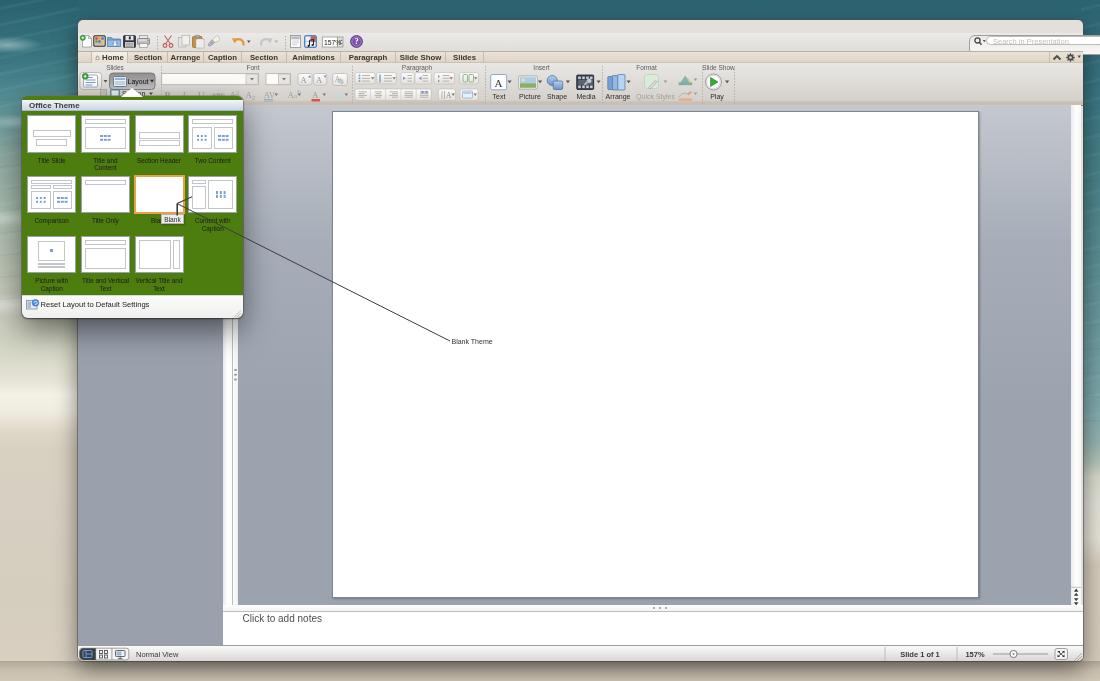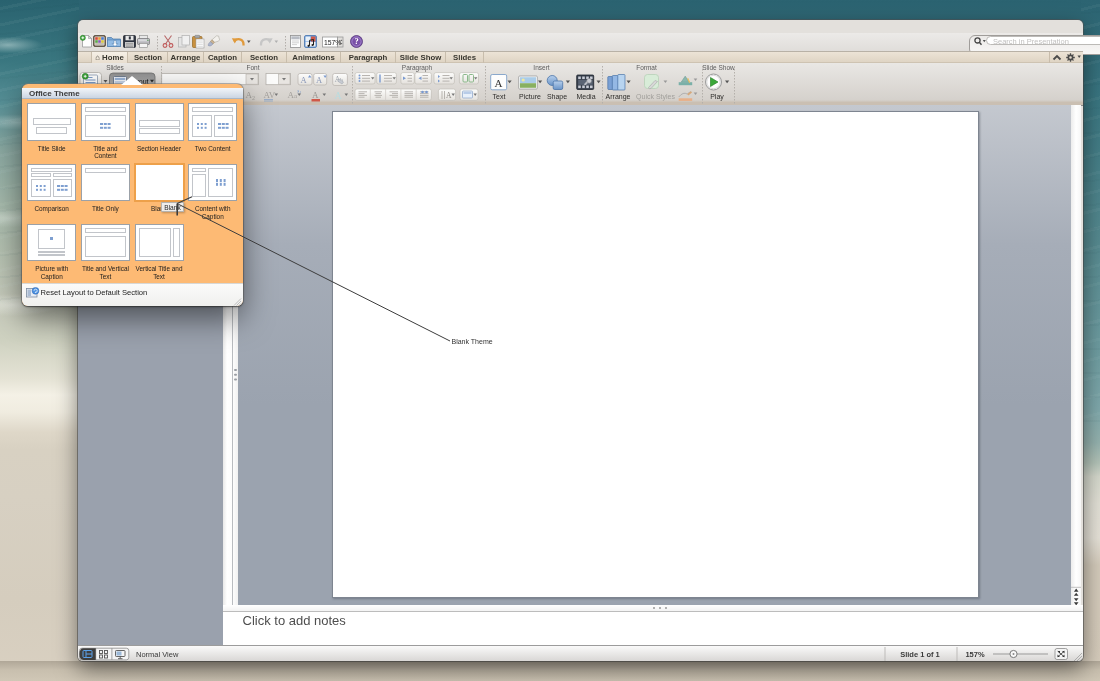--- a/index.html
+++ b/index.html
@@ -37,25 +37,25 @@
 #sidebar{left:0;top:0;width:144.5px;height:540px;background:#9aa1ad}
 #sbscroll{left:144.5px;top:0;width:9.5px;height:540px;background:linear-gradient(90deg,#e8e8e8,#fff 45%,#fdfdfd)}
 #sbdivline{left:154px;top:0;width:1px;height:540px;background:#b9bcc0}
 #splitter{left:155px;top:0;width:5px;height:540px;background:linear-gradient(90deg,#fdfdfd,#f1f1f1)}
 #slidearea{left:160px;top:0;width:832.5px;height:499.5px;background:linear-gradient(#c4c8cf 0%,#a6adb8 28%,#9ba3af 60%,#9ba3af 100%)}
 #vscroll{left:992.5px;top:0;width:10.5px;height:499.5px;background:linear-gradient(90deg,#ececec,#fff 50%,#f6f6f6)}
 #slide{left:254px;top:6px;width:647px;height:487px;background:#fff;border:1px solid #7e8590;box-shadow:1px 1px 2px rgba(40,45,60,.35)}
 #notesplit{left:144.5px;top:499.5px;width:860.5px;height:6.2px;background:linear-gradient(#fff,#f3f3f3)}
 #notesline{left:144.5px;top:505.7px;width:860.5px;height:1px;background:#bcbcbc}
 #notes{left:144.5px;top:506.7px;width:860.5px;height:33.3px;background:#fff}
-#notestext{left:20px;top:1.5px;font-size:13px;color:#4e4e4e}
+#notestext{left:20px;top:1.5px;font-size:10px;color:#4e4e4e}
 
 #status{left:0;top:625px;width:1005px;height:16px;border-top:1px solid #9c9c9c;background:linear-gradient(#fafafa,#d9d7d5);border-radius:0 0 5px 5px}
 
-#popup{left:22px;top:84px;width:220.5px;height:222px;background:#fdba74;border-radius:6px;box-shadow:0 1px 2px rgba(0,0,0,.45),0 12px 30px rgba(0,0,0,.5),0 0 0 1px rgba(130,130,130,.5)}
+#popup{left:22px;top:96px;width:220.5px;height:222px;background:#4d7c0f;border-radius:6px;box-shadow:0 1px 2px rgba(0,0,0,.45),0 12px 30px rgba(0,0,0,.5),0 0 0 1px rgba(130,130,130,.5)}
 #pptr{left:99px;top:-8.5px;width:0;height:0;border:11px solid transparent;border-bottom:9.5px solid #fff;border-top:none}
 #phead{left:0;top:3.5px;width:220.5px;height:11.5px;background:linear-gradient(#f2f5f9,#cbd5e2);border-bottom:1px solid #aab7c6}
 #pheadtext{left:7px;top:1px;font-size:8px;font-weight:bold;color:#3a3a3a}
 .thumb{width:49px;height:37.5px;background:#fff;border:1px solid #9ba1a8}
 .tlabel{font-size:6.4px;color:#1c1c1c;text-align:center;width:53px;line-height:7.6px}
 .ph{position:absolute;border:1px solid #c2c5ca;background:#fff}
 .dots{position:absolute;width:2.4px;height:2.4px;background:#7e9fd0;box-shadow:3.8px 0 #7e9fd0,7.6px 0 #7e9fd0,0 3.8px #7e9fd0,3.8px 3.8px #7e9fd0,7.6px 3.8px #7e9fd0}
 #pfoot{left:0;top:198.5px;width:220.5px;height:23.5px;border-top:1px solid #d8d8d6;background:linear-gradient(#fbfbfa,#f0f0ee);border-radius:0 0 6px 6px}
 #ptooltip{left:139px;top:118.3px;width:23px;height:9.6px;background:#efedeb;border:1px solid #b5b3af;box-shadow:1px 1px 2px rgba(0,0,0,.25);font-size:6.6px;color:#2a2a2a;text-align:center;line-height:9px}
 </style></head>
@@ -576,21 +576,21 @@
       <div class="abs tlabel" style="left:110.5px;top:181.0px">Vertical Title and<br>Text</div>
     </div>
   <div class="abs" id="pfoot">
     <svg width="14" height="11" style="position:absolute;left:4px;top:3.5px">
         <rect x="0.5" y="1.5" width="10.5" height="8.5" fill="#e8edf4" stroke="#7a8aa0" stroke-width="0.8"></rect>
         <rect x="1.5" y="2.5" width="3.5" height="6.5" fill="#aabcd4"></rect>
         <circle cx="9.5" cy="3.8" r="3.4" fill="#4a90e0" stroke="#2a60b0" stroke-width="0.5"></circle>
         <path d="M8 3.8 a1.6 1.6 0 1 1 1.6 1.6" stroke="#fff" stroke-width="0.7" fill="none"></path>
         <path d="M9.6 6 l-1 -0.8 1.4 -0.6 z" fill="#fff"></path>
       </svg>
-    <div class="abs" style="left:18.5px;top:4.5px;font-size:7.6px;color:#1c1c1c">Reset Layout to Default Section</div>
+    <div class="abs" style="left:18.5px;top:4.5px;font-size:7.6px;color:#1c1c1c">Reset Layout to Default Settings</div>
     <svg width="9" height="8" style="position:absolute;left:211px;top:14.5px">
         <path d="M1 7.5 l7 -7 M3.5 7.5 l4.5 -4.5 M6 7.5 l2 -2" stroke="#b0b0b0" stroke-width="0.8"></path>
       </svg>
   </div>
   <div class="abs" id="ptooltip">Blank</div>
 </div>
 
 <svg class="abs" id="overlay" width="1100" height="681" style="left:0;top:0;pointer-events:none">
   <path d="M450 341 L177.2 203.6" stroke="#3c3c3c" stroke-width="1"></path>
   <path d="M177.2 203.6 L192 196.8" stroke="#3c3c3c" stroke-width="1.1"></path>

